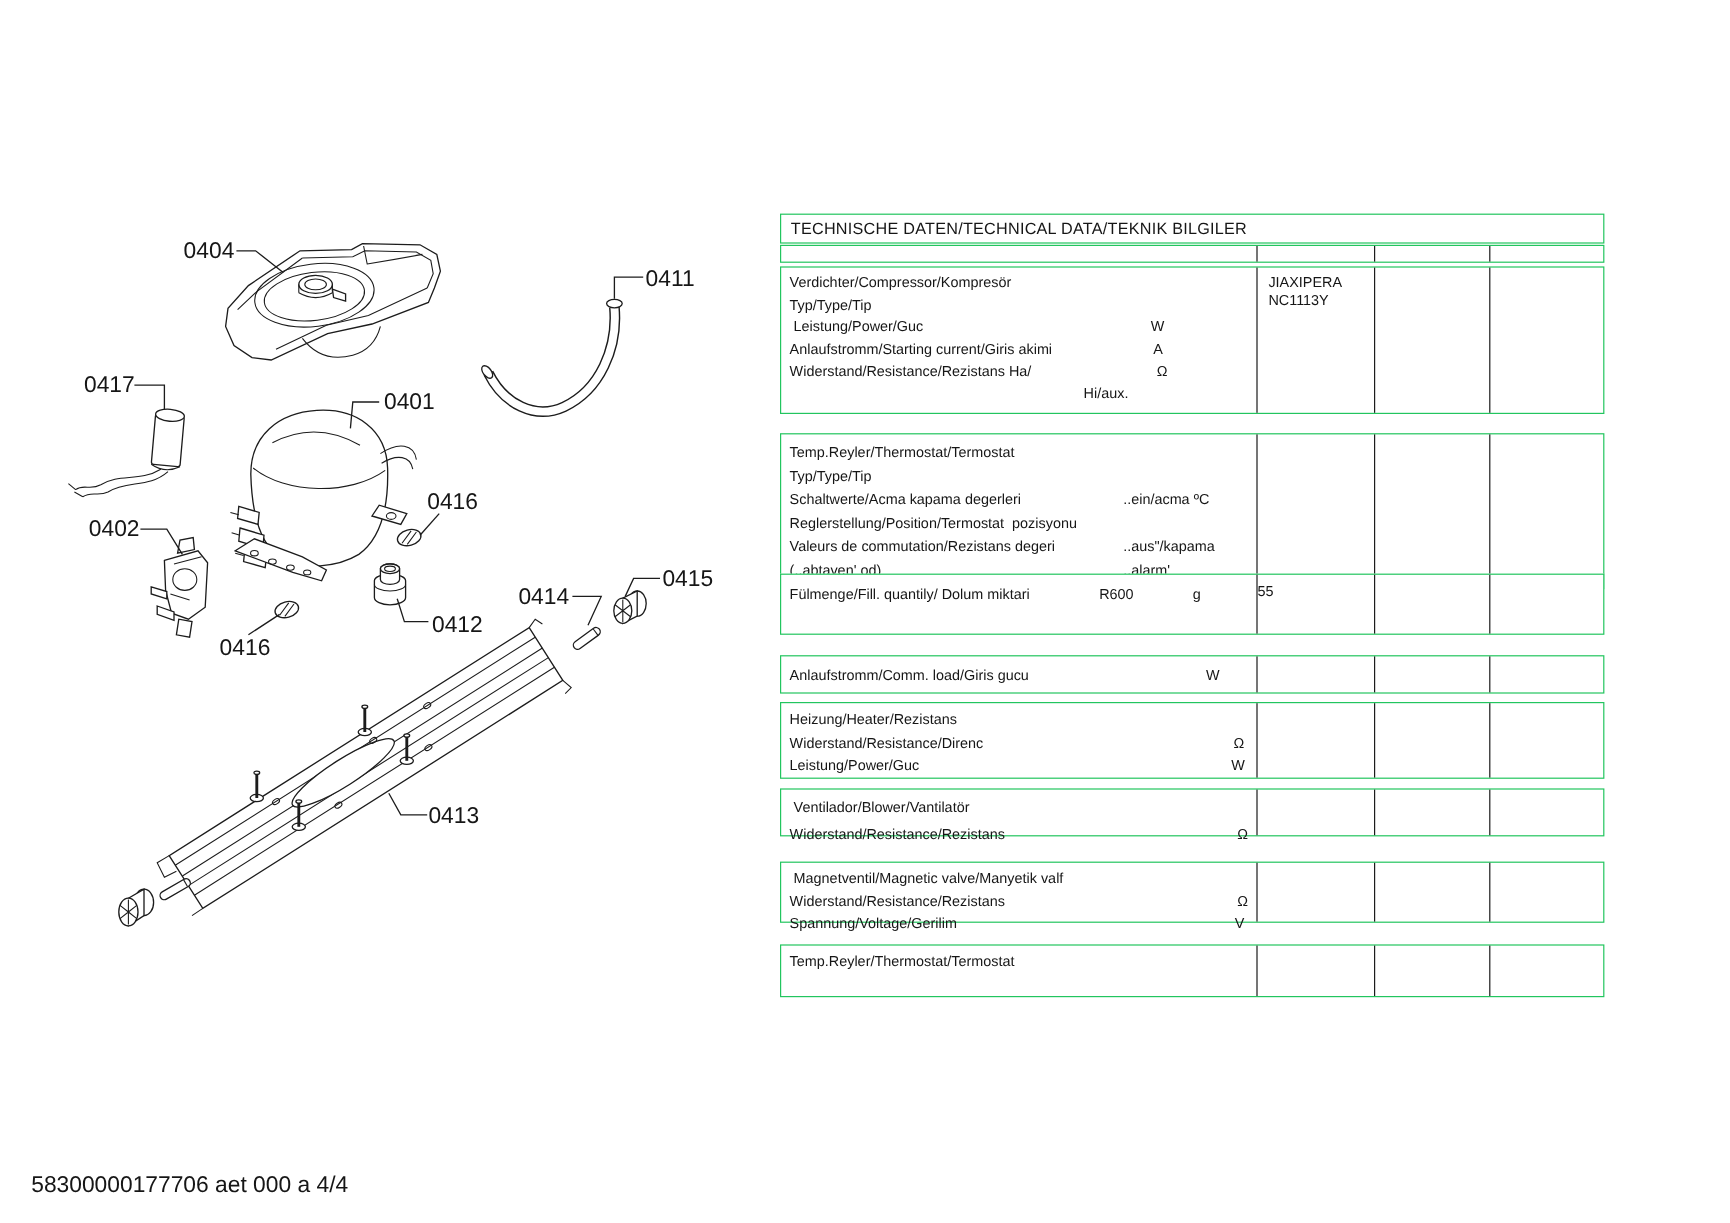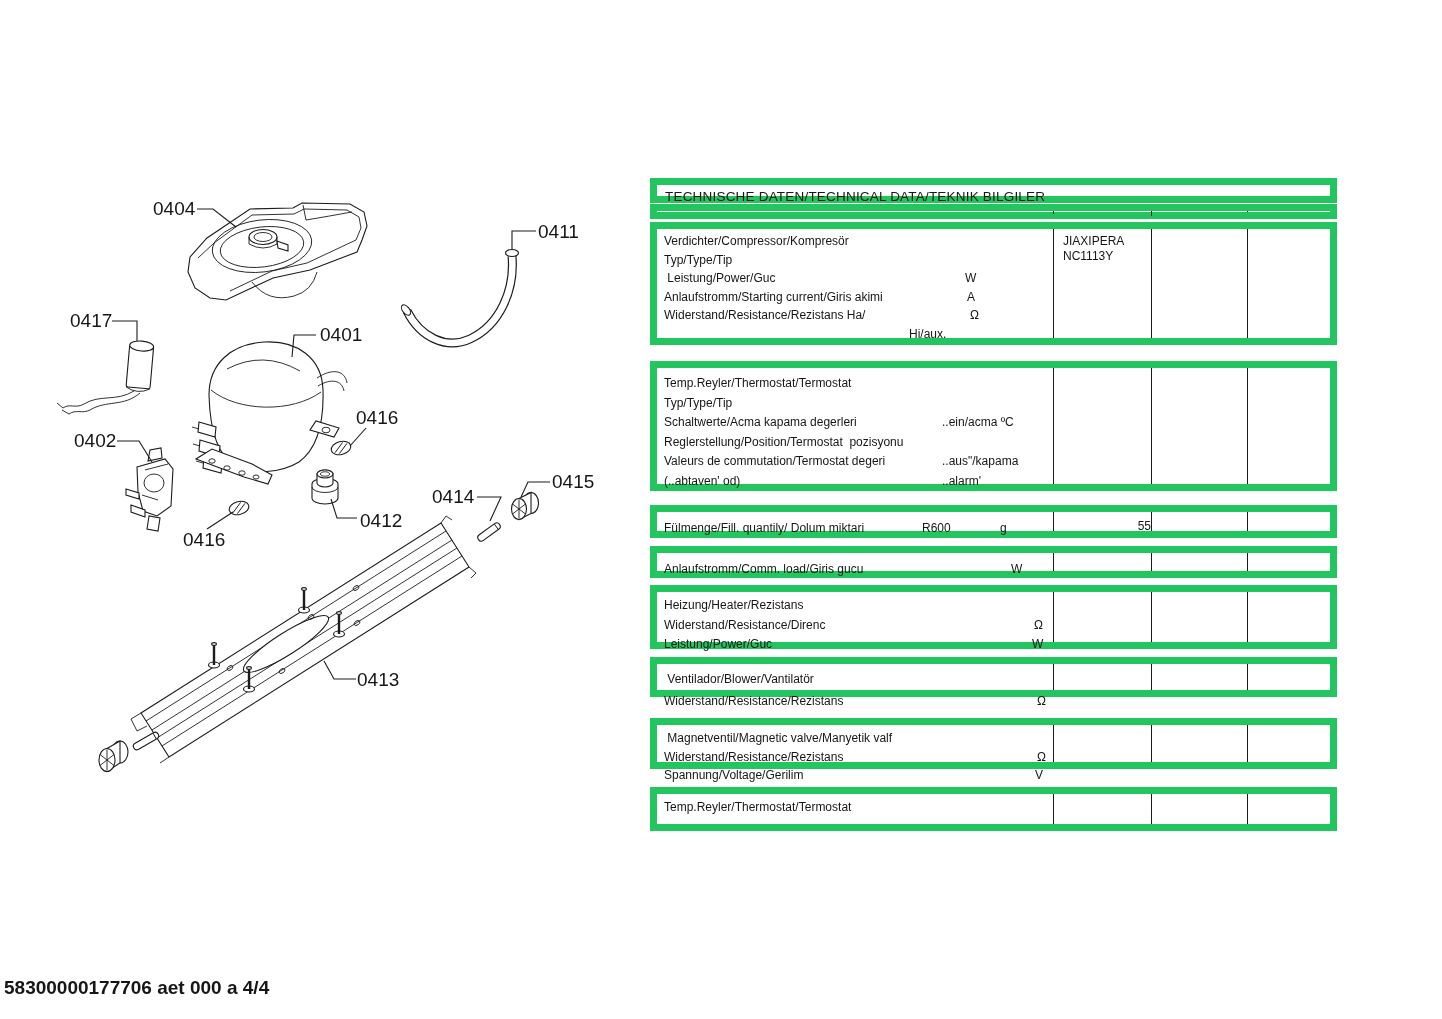--- a/index.html
+++ b/index.html
@@ -1,33 +1,33 @@
 <!DOCTYPE html>
 <html><head>
 <meta charset="utf-8">
 <style>
   html,body{margin:0;padding:0;background:#ffffff;}
   #canvas{position:relative;width:1442px;height:1019px;background:#ffffff;overflow:hidden;
           font-family:"Liberation Sans",sans-serif;color:#161616;}
   svg text{font-family:"Liberation Sans",sans-serif;fill:#161616;}
-  .tblock{position:absolute;left:650px;width:687px;border:7px solid #22c55e;background:#fff;
+  .tblock{position:absolute;left:650px;width:687px;border:1px solid #22c55e;background:#fff;
           display:flex;box-sizing:border-box;}
   .title-cell{padding:4px 0 0 8px;font-size:13.5px;letter-spacing:.2px;white-space:pre;}
   .lcell{width:397px;border-right:1px solid #1c1c1c;box-sizing:border-box;
          padding:3px 0 0 7px;position:relative;}
   .c2{width:98px;border-right:1px solid #1c1c1c;box-sizing:border-box;padding:5px 0 0 9px;
       font-size:12px;line-height:15px;}
   .c3{width:96px;border-right:1px solid #1c1c1c;box-sizing:border-box;}
   .c4{flex:1;}
   .trow{position:relative;white-space:pre;font-size:12px;line-height:18.5px;}
   .unit{position:absolute;top:0;font-size:12px;}
-  .centerv{text-align:right;padding:7px 0 0 0;}
+  .centerv{text-align:left;padding:7px 0 0 0;}
   #note{position:absolute;left:643px;top:911px;width:700px;text-align:center;
         font-size:12px;white-space:nowrap;}
-  #footer{position:absolute;left:4px;top:977px;font-size:19px;font-weight:bold;}
+  #footer{position:absolute;left:26px;top:977px;font-size:19px;}
   .ln{stroke:#1c1c1c;stroke-width:1.1;fill:none;}
   .pt{stroke:#1c1c1c;stroke-width:1.1;fill:#ffffff;}
   .thin{stroke:#1c1c1c;stroke-width:.9;fill:none;}
 </style>
 </head>
 <body>
 
 <div id="canvas">
 
   <svg style="position:absolute;left:0;top:0" width="650" height="860" viewBox="0 0 650 860">
@@ -227,29 +227,29 @@
     <div class="c3"></div>
     <div class="c4"></div>
   </div>
 
   <div class="tblock" style="top:361px;height:130px">
     <div class="lcell" style="padding-top:6px">
       <div class="trow" style="line-height:19.5px"><span>Temp.Reyler/Thermostat/Termostat</span></div>
       <div class="trow" style="line-height:19.5px"><span>Typ/Type/Tip</span></div>
       <div class="trow" style="line-height:19.5px"><span>Schaltwerte/Acma kapama degerleri</span><span class="unit" style="left:278px">..ein/acma ºC</span></div>
       <div class="trow" style="line-height:19.5px"><span>Reglerstellung/Position/Termostat  pozisyonu</span></div>
-      <div class="trow" style="line-height:19.5px"><span>Valeurs de commutation/Termostat degeri</span><span class="unit" style="left:278px">..aus"/kapama</span></div>
+      <div class="trow" style="line-height:19.5px"><span>Valeurs de commutation/Rezistans degeri</span><span class="unit" style="left:278px">..aus"/kapama</span></div>
       <div class="trow" style="line-height:19.5px"><span>(..abtaven' od)</span><span class="unit" style="left:278px">..alarm'</span></div>
     </div>
     <div class="c2"></div>
     <div class="c3"></div>
     <div class="c4"></div>
   </div>
 
-  <div class="tblock" style="top:505px;height:33px">
+  <div class="tblock" style="top:478px;height:51px">
     <div class="lcell" style="padding-top:7px">
       <div class="trow"><span>Fülmenge/Fill. quantily/ Dolum miktari</span><span class="unit" style="left:258px">R600</span><span class="unit" style="left:336px">g</span></div>
     </div>
     <div class="c2 centerv">55</div>
     <div class="c3"></div>
     <div class="c4"></div>
   </div>
 
   <div class="tblock" style="top:546px;height:32px">
     <div class="lcell" style="padding-top:7px">

